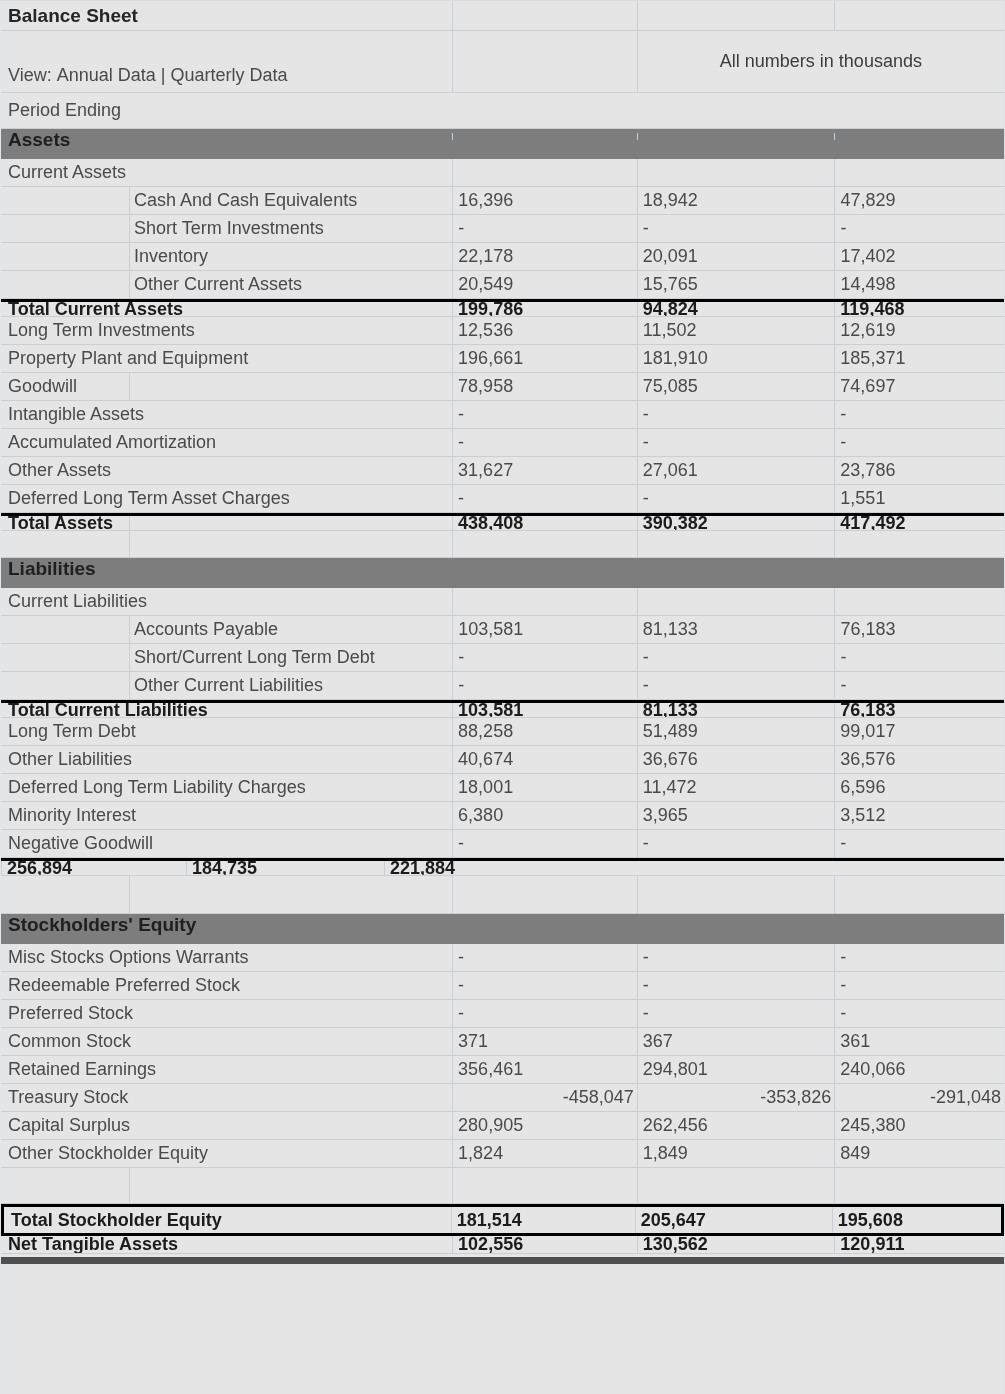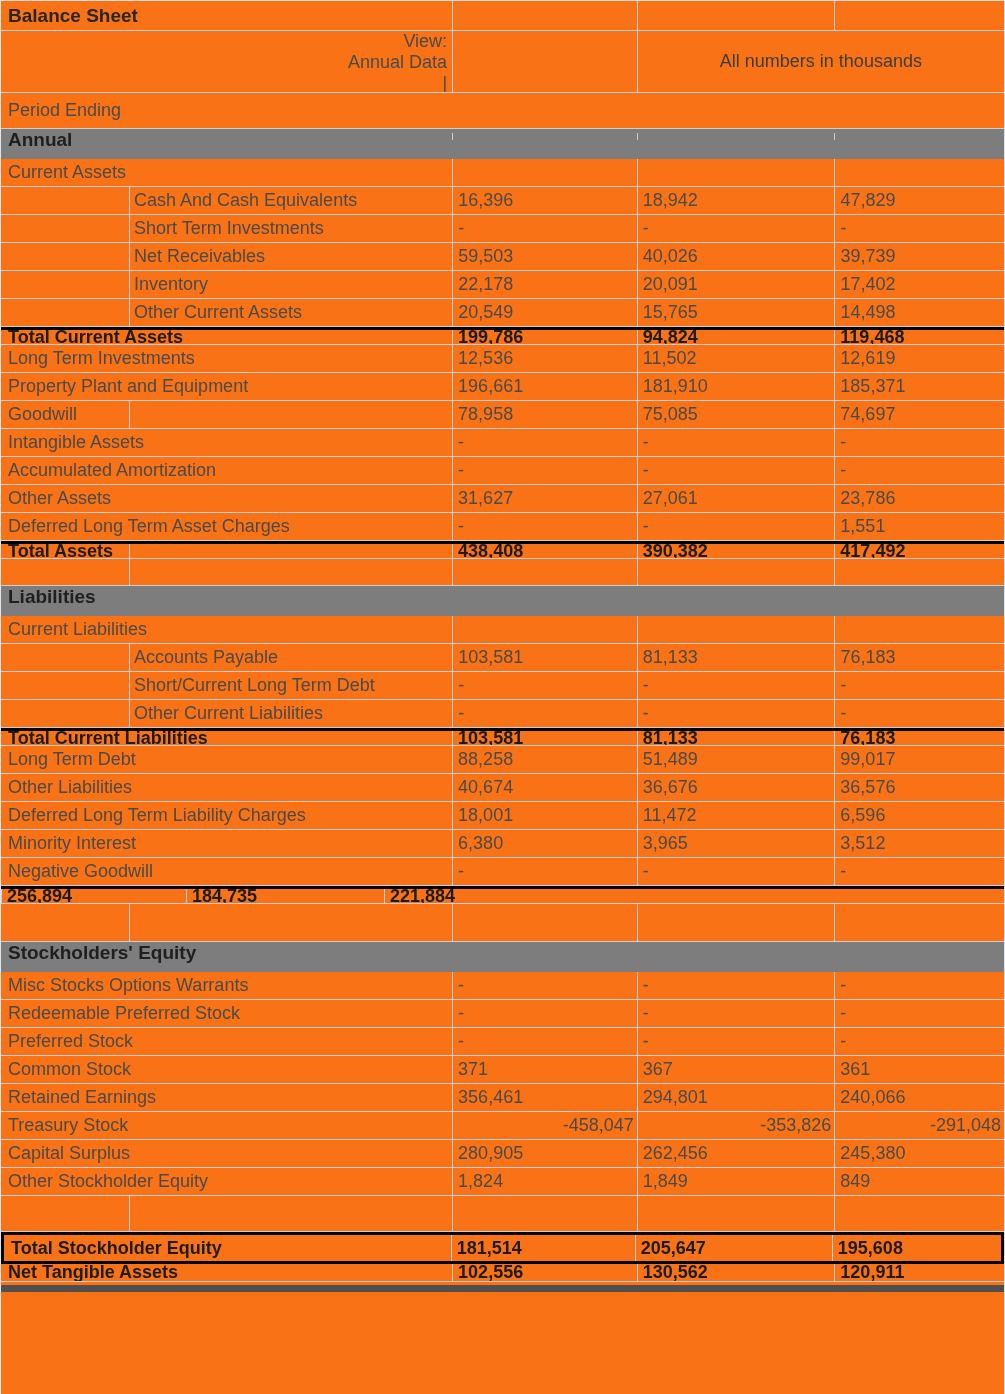--- a/index.html
+++ b/index.html
@@ -4,21 +4,21 @@
 <style>
   :root{
     --band-bg:#7d7d7d; --band-text:#1f1f1f; --grid:#c9cfd6; --text:#4a4a4a;
     --text-bold:#1c1c1c; --thick:#000000; --bar:#4f4f4f;
   }
   html,body{margin:0;padding:0;background:#ffffff;}
   .sheet{
     width:1005px;height:1394px;box-sizing:border-box;position:relative;
     font-family:"Liberation Sans","DejaVu Sans",sans-serif;font-size:18px;color:var(--text);
     border-top:1px solid #d7dce0;border-left:1px solid #e2e6ea;border-right:1px solid #dde1e5;
-    overflow:hidden;background:#f97316;
+    overflow:hidden;background:#e5e5e5;
   }
   .row{display:flex;box-sizing:border-box;border-bottom:1px solid var(--grid);width:100%;}
   .cell{box-sizing:border-box;display:flex;align-items:center;overflow:hidden;white-space:nowrap;}
   .label-cell{width:452px;position:relative;padding-left:7px;}
   .label-cell.indent{padding-left:133px;}
   .subdiv{position:absolute;left:128px;top:0;bottom:0;width:1px;background:var(--grid);}
   .c1{width:185px;border-left:1px solid var(--grid);padding-left:5px;}
   .c2{width:198px;border-left:1px solid var(--grid);padding-left:5px;}
   .c3{width:170px;border-left:1px solid var(--grid);padding-left:5px;}
   .val-right{justify-content:flex-end;padding-right:3px;}
@@ -27,21 +27,21 @@
   .h-view{height:62px;}
   .h-period{height:36px;}
   .r-band{height:30px;background:var(--band-bg);border-bottom:none;}
   .r-band .band-label{color:var(--band-text);font-weight:bold;font-size:19px;padding-left:7px;}
   .r-row{height:28px;}
   .r-total{height:18px;border-top:3px solid var(--thick);font-weight:bold;color:var(--text-bold);}
   .r-total .cell{font-weight:bold;color:var(--text-bold);}
   .r-box{height:32px;border:3px solid var(--thick);border-bottom:3px solid var(--thick);font-weight:bold;color:var(--text-bold);}
   .r-box .label-cell{width:449px;}
   .title-txt{font-weight:bold;color:#262626;font-size:19px;}
-  .view-cell{align-items:flex-end;padding-bottom:6px;flex-direction:column;}
+  .view-cell{align-items:flex-end;padding-bottom:6px;}
   .view-piece{margin-right:5px;}
   .view-sep{margin-right:5px;}
   .units{color:#3c3c3c;align-items:center;font-size:18px;}
   .period-cell{align-items:flex-end;padding-bottom:7px;}
   .date{font-weight:bold;color:#1a1a1a;align-items:flex-end;padding-bottom:7px;margin-top:40px;}
   .bottom-bar{height:7px;background:var(--bar);margin-top:3px;width:100%;}
 </style>
 </head>
 <body>
 
@@ -69,21 +69,21 @@
 
   <div class="row h-period">
     <div class="cell label-cell period-cell">Period Ending</div>
     <div class="cell c1 date">Dec 30, 2012</div>
     <div class="cell c2 date">Dec 25, 2011</div>
     <div class="cell c3 date">Dec 26, 2010</div>
   </div>
 
   <div id="rows">
       <div class="row r-band">
-        <span class="band-label">Annual</span>
+        <span class="band-label">Assets</span>
       </div>
       <div class="row r-row">
         <div class="cell label-cell">
           <span>Current Assets</span>
         </div>
         <div class="cell c1"></div>
         <div class="cell c2"></div>
         <div class="cell c3"></div>
       </div>
       <div class="row r-row">
@@ -96,29 +96,20 @@
         <div class="cell c3">47,829</div>
       </div>
       <div class="row r-row">
         <div class="cell label-cell indent">
           <div class="subdiv"></div>
           <span>Short Term Investments</span>
         </div>
         <div class="cell c1">-</div>
         <div class="cell c2">-</div>
         <div class="cell c3">-</div>
-      </div>
-      <div class="row r-row">
-        <div class="cell label-cell indent">
-          <div class="subdiv"></div>
-          <span>Net Receivables</span>
-        </div>
-        <div class="cell c1">59,503</div>
-        <div class="cell c2">40,026</div>
-        <div class="cell c3">39,739</div>
       </div>
       <div class="row r-row">
         <div class="cell label-cell indent">
           <div class="subdiv"></div>
           <span>Inventory</span>
         </div>
         <div class="cell c1">22,178</div>
         <div class="cell c2">20,091</div>
         <div class="cell c3">17,402</div>
       </div>

